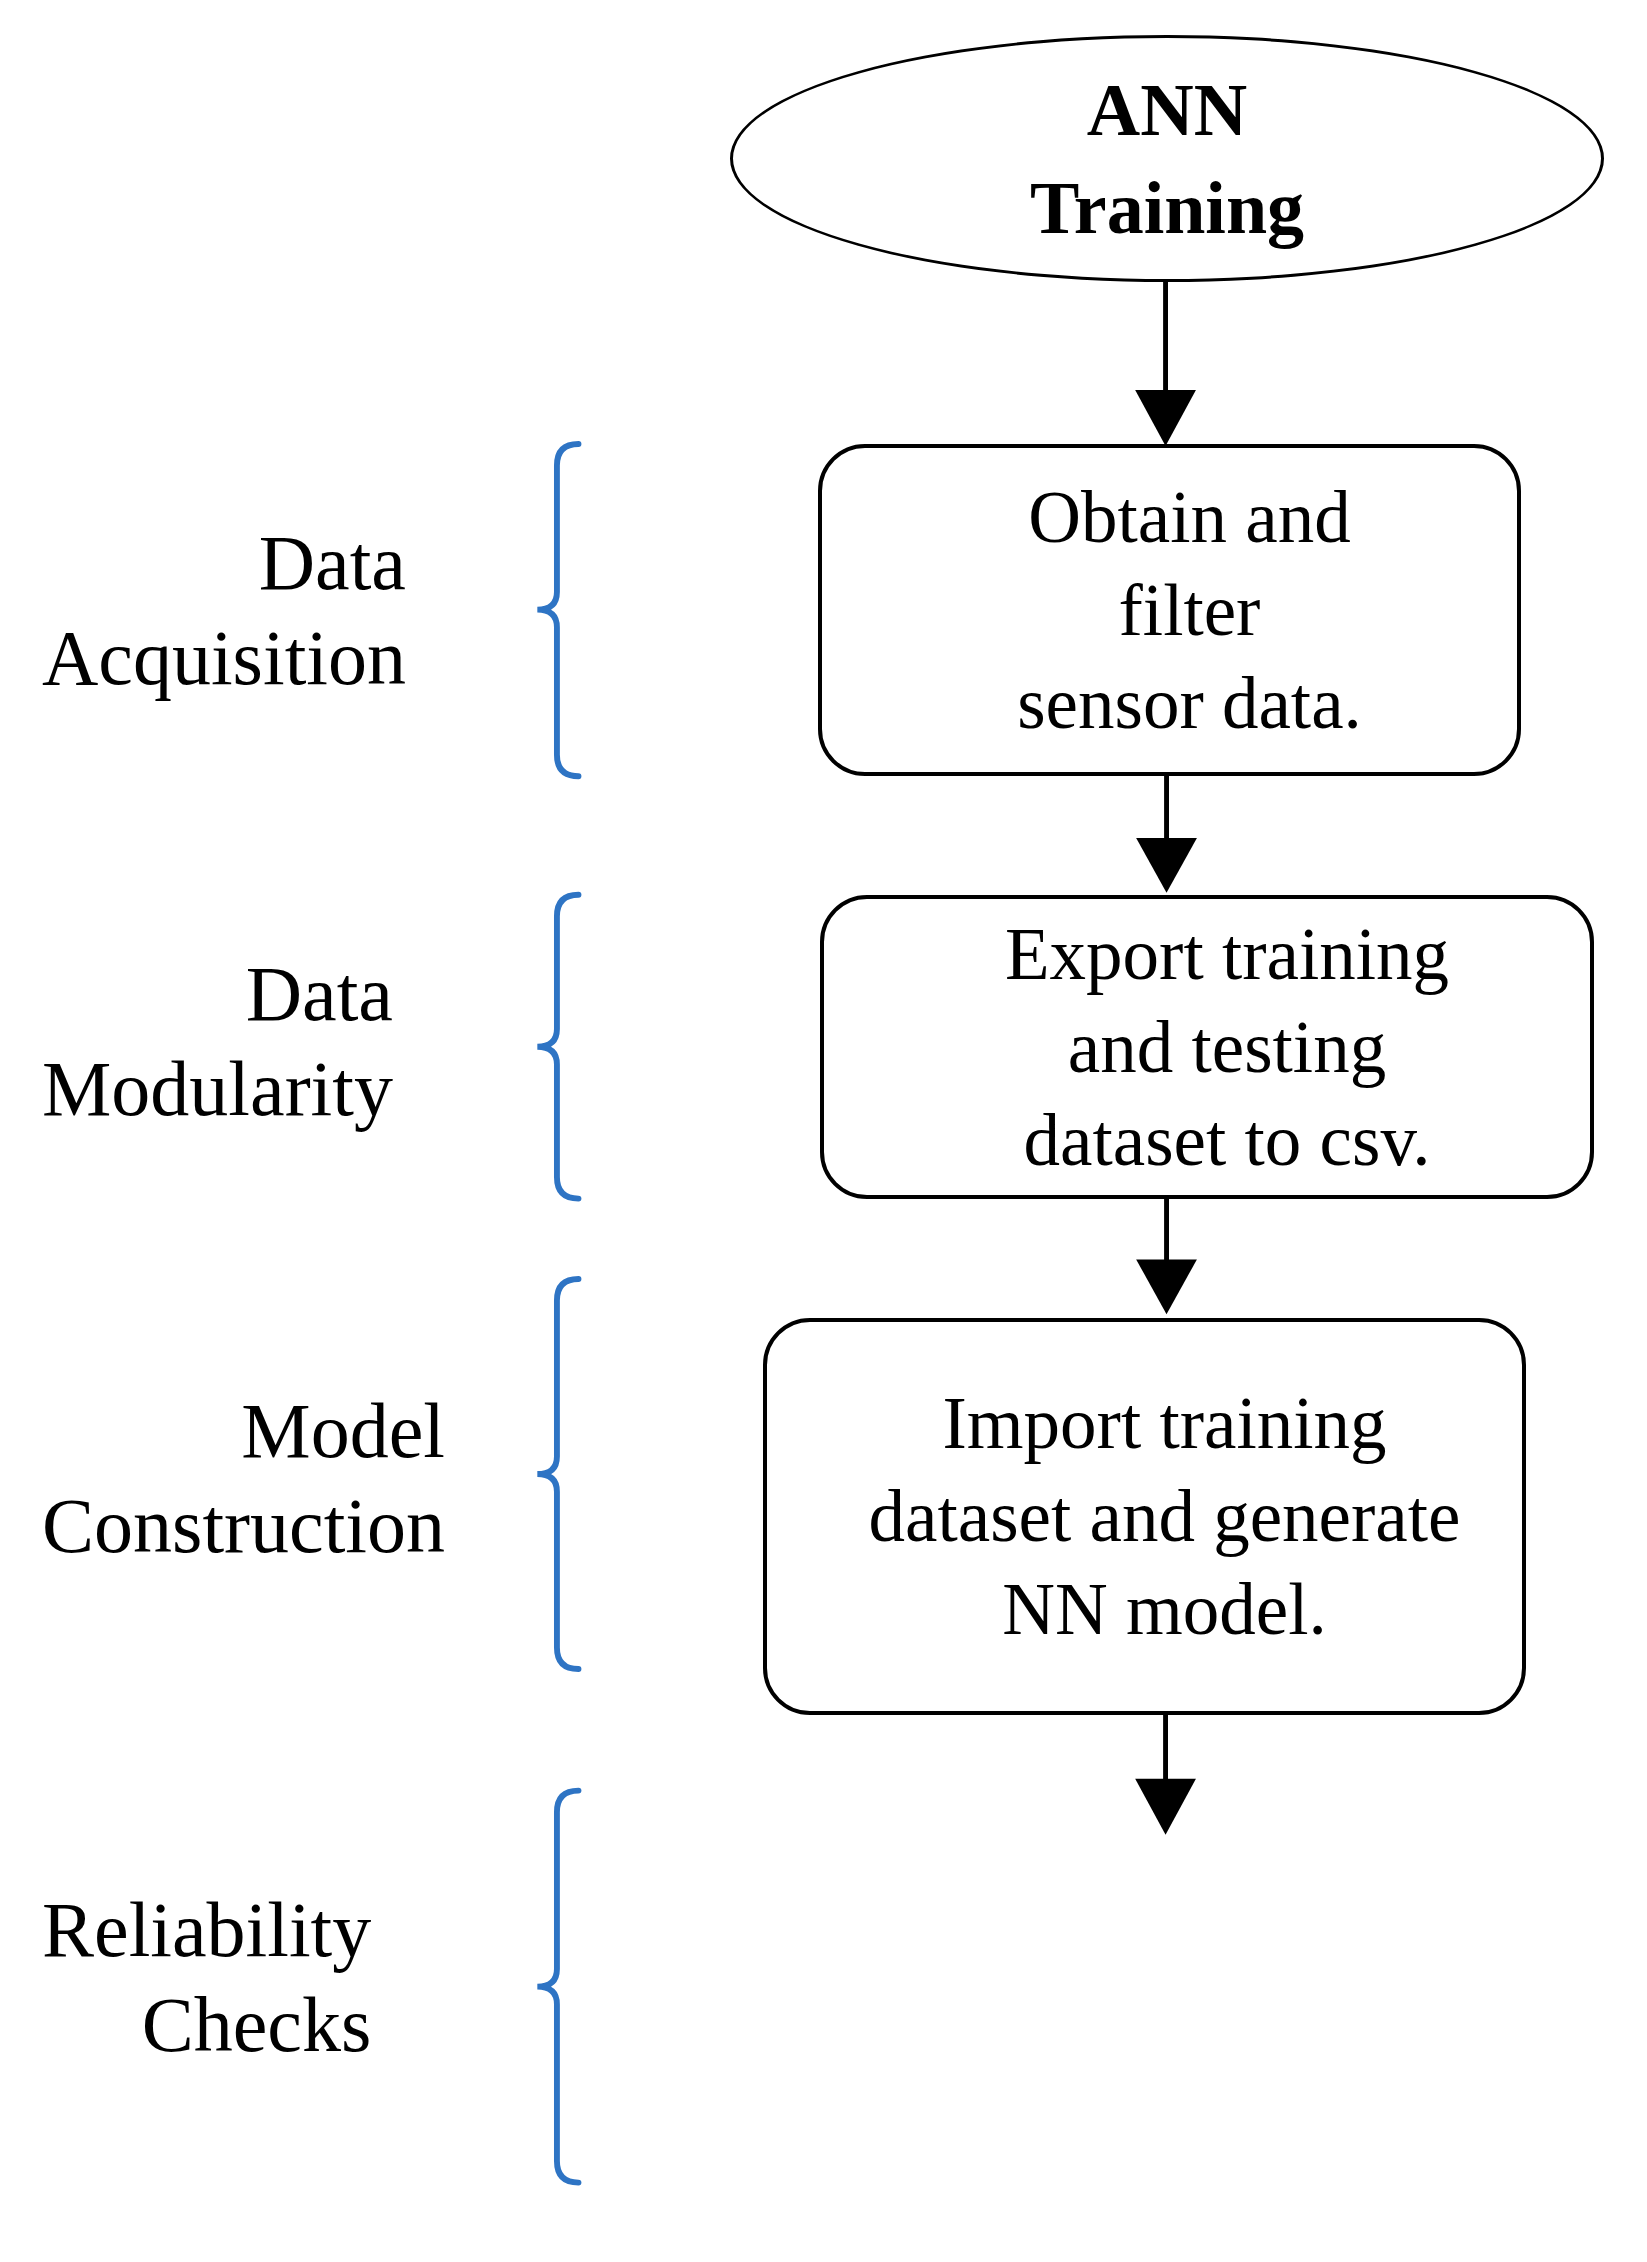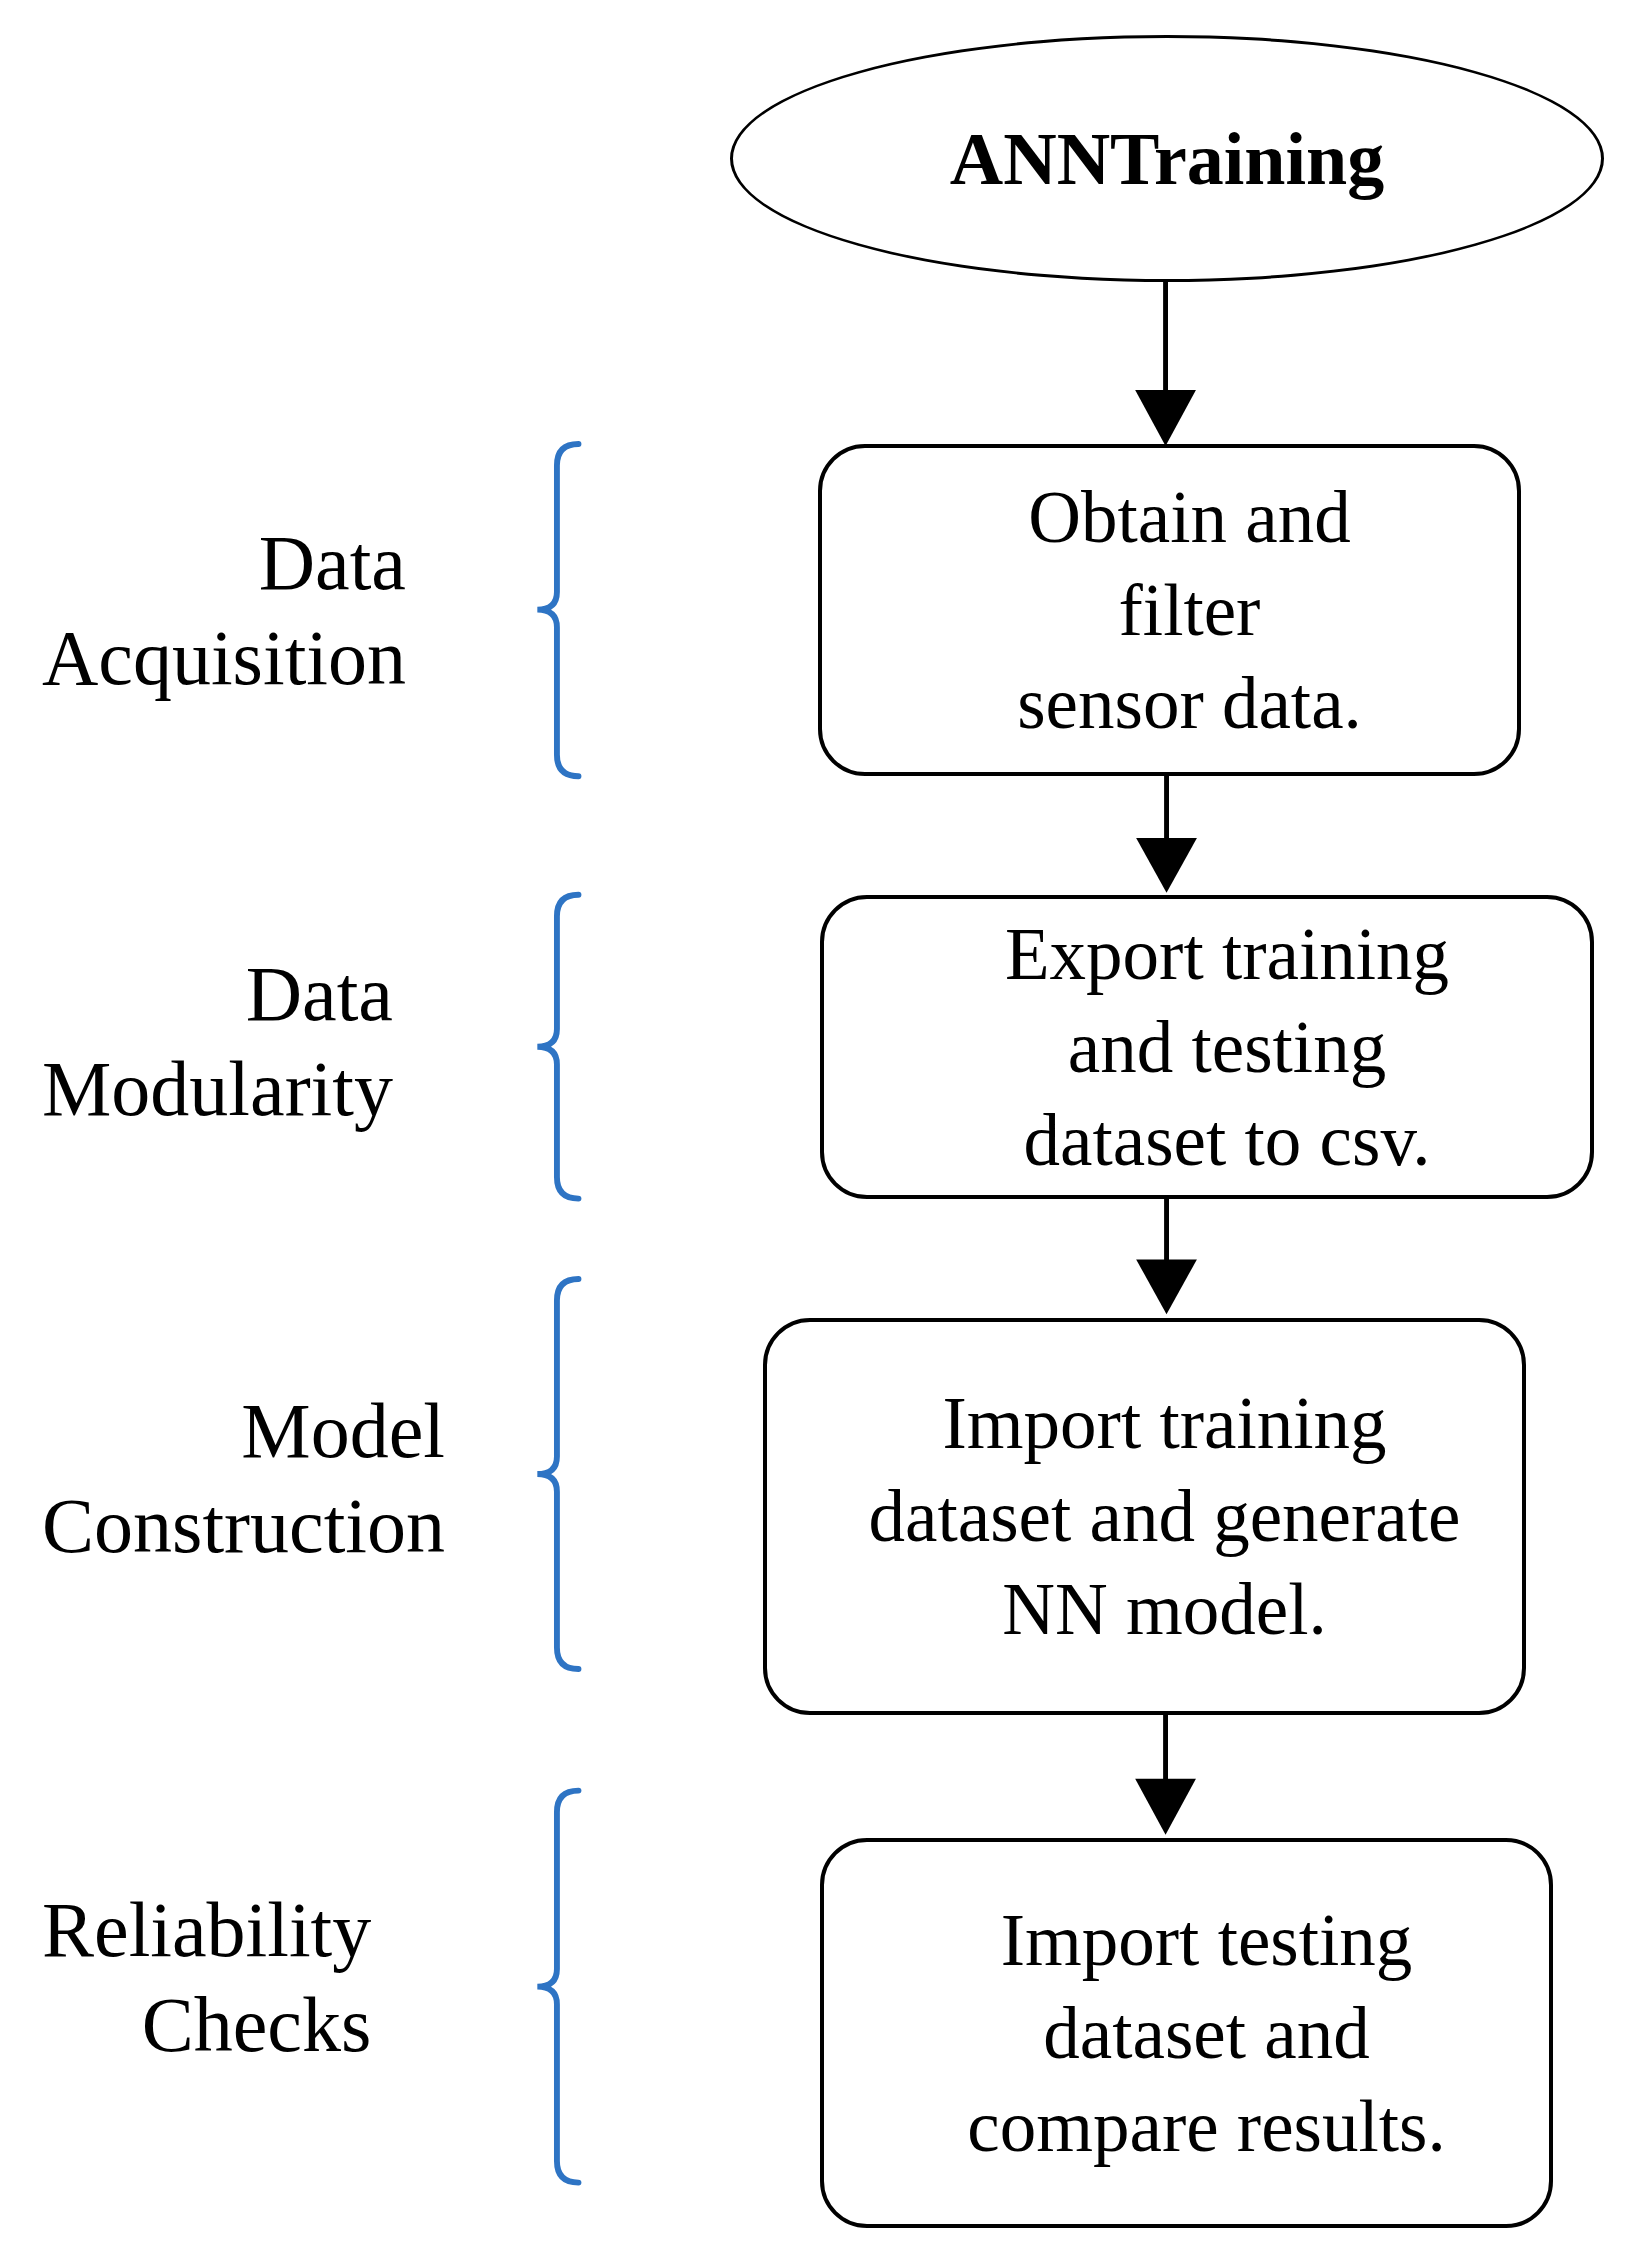--- a/index.html
+++ b/index.html
@@ -20,21 +20,21 @@
   }
   .terminator {
     position: absolute;
     left: 730px; top: 35px;
     width: 874px; height: 247px;
     box-sizing: border-box;
     border: 3.9px solid #000;
     border-radius: 50%;
     background: #fff;
     display: flex;
-    flex-direction: row;
+    flex-direction: column;
     justify-content: center;
     align-items: center;
     text-align: center;
     font-size: 74px;
     font-weight: bold;
     line-height: 98px;
   }
   .pbox {
     position: absolute;
     box-sizing: border-box;
@@ -130,20 +130,15 @@
   <div class="pbox pbox-2">
     <div>Export training</div>
     <div>and testing</div>
     <div>dataset to csv.</div>
   </div>
   <div class="pbox pbox-3">
     <div>Import training</div>
     <div>dataset and generate</div>
     <div>NN model.</div>
   </div>
-  <div class="pbox pbox-4">
-    <div>Import testing</div>
-    <div>dataset and</div>
-    <div>compare results.</div>
-  </div>
 
 </div>
 
 
 </body></html>

